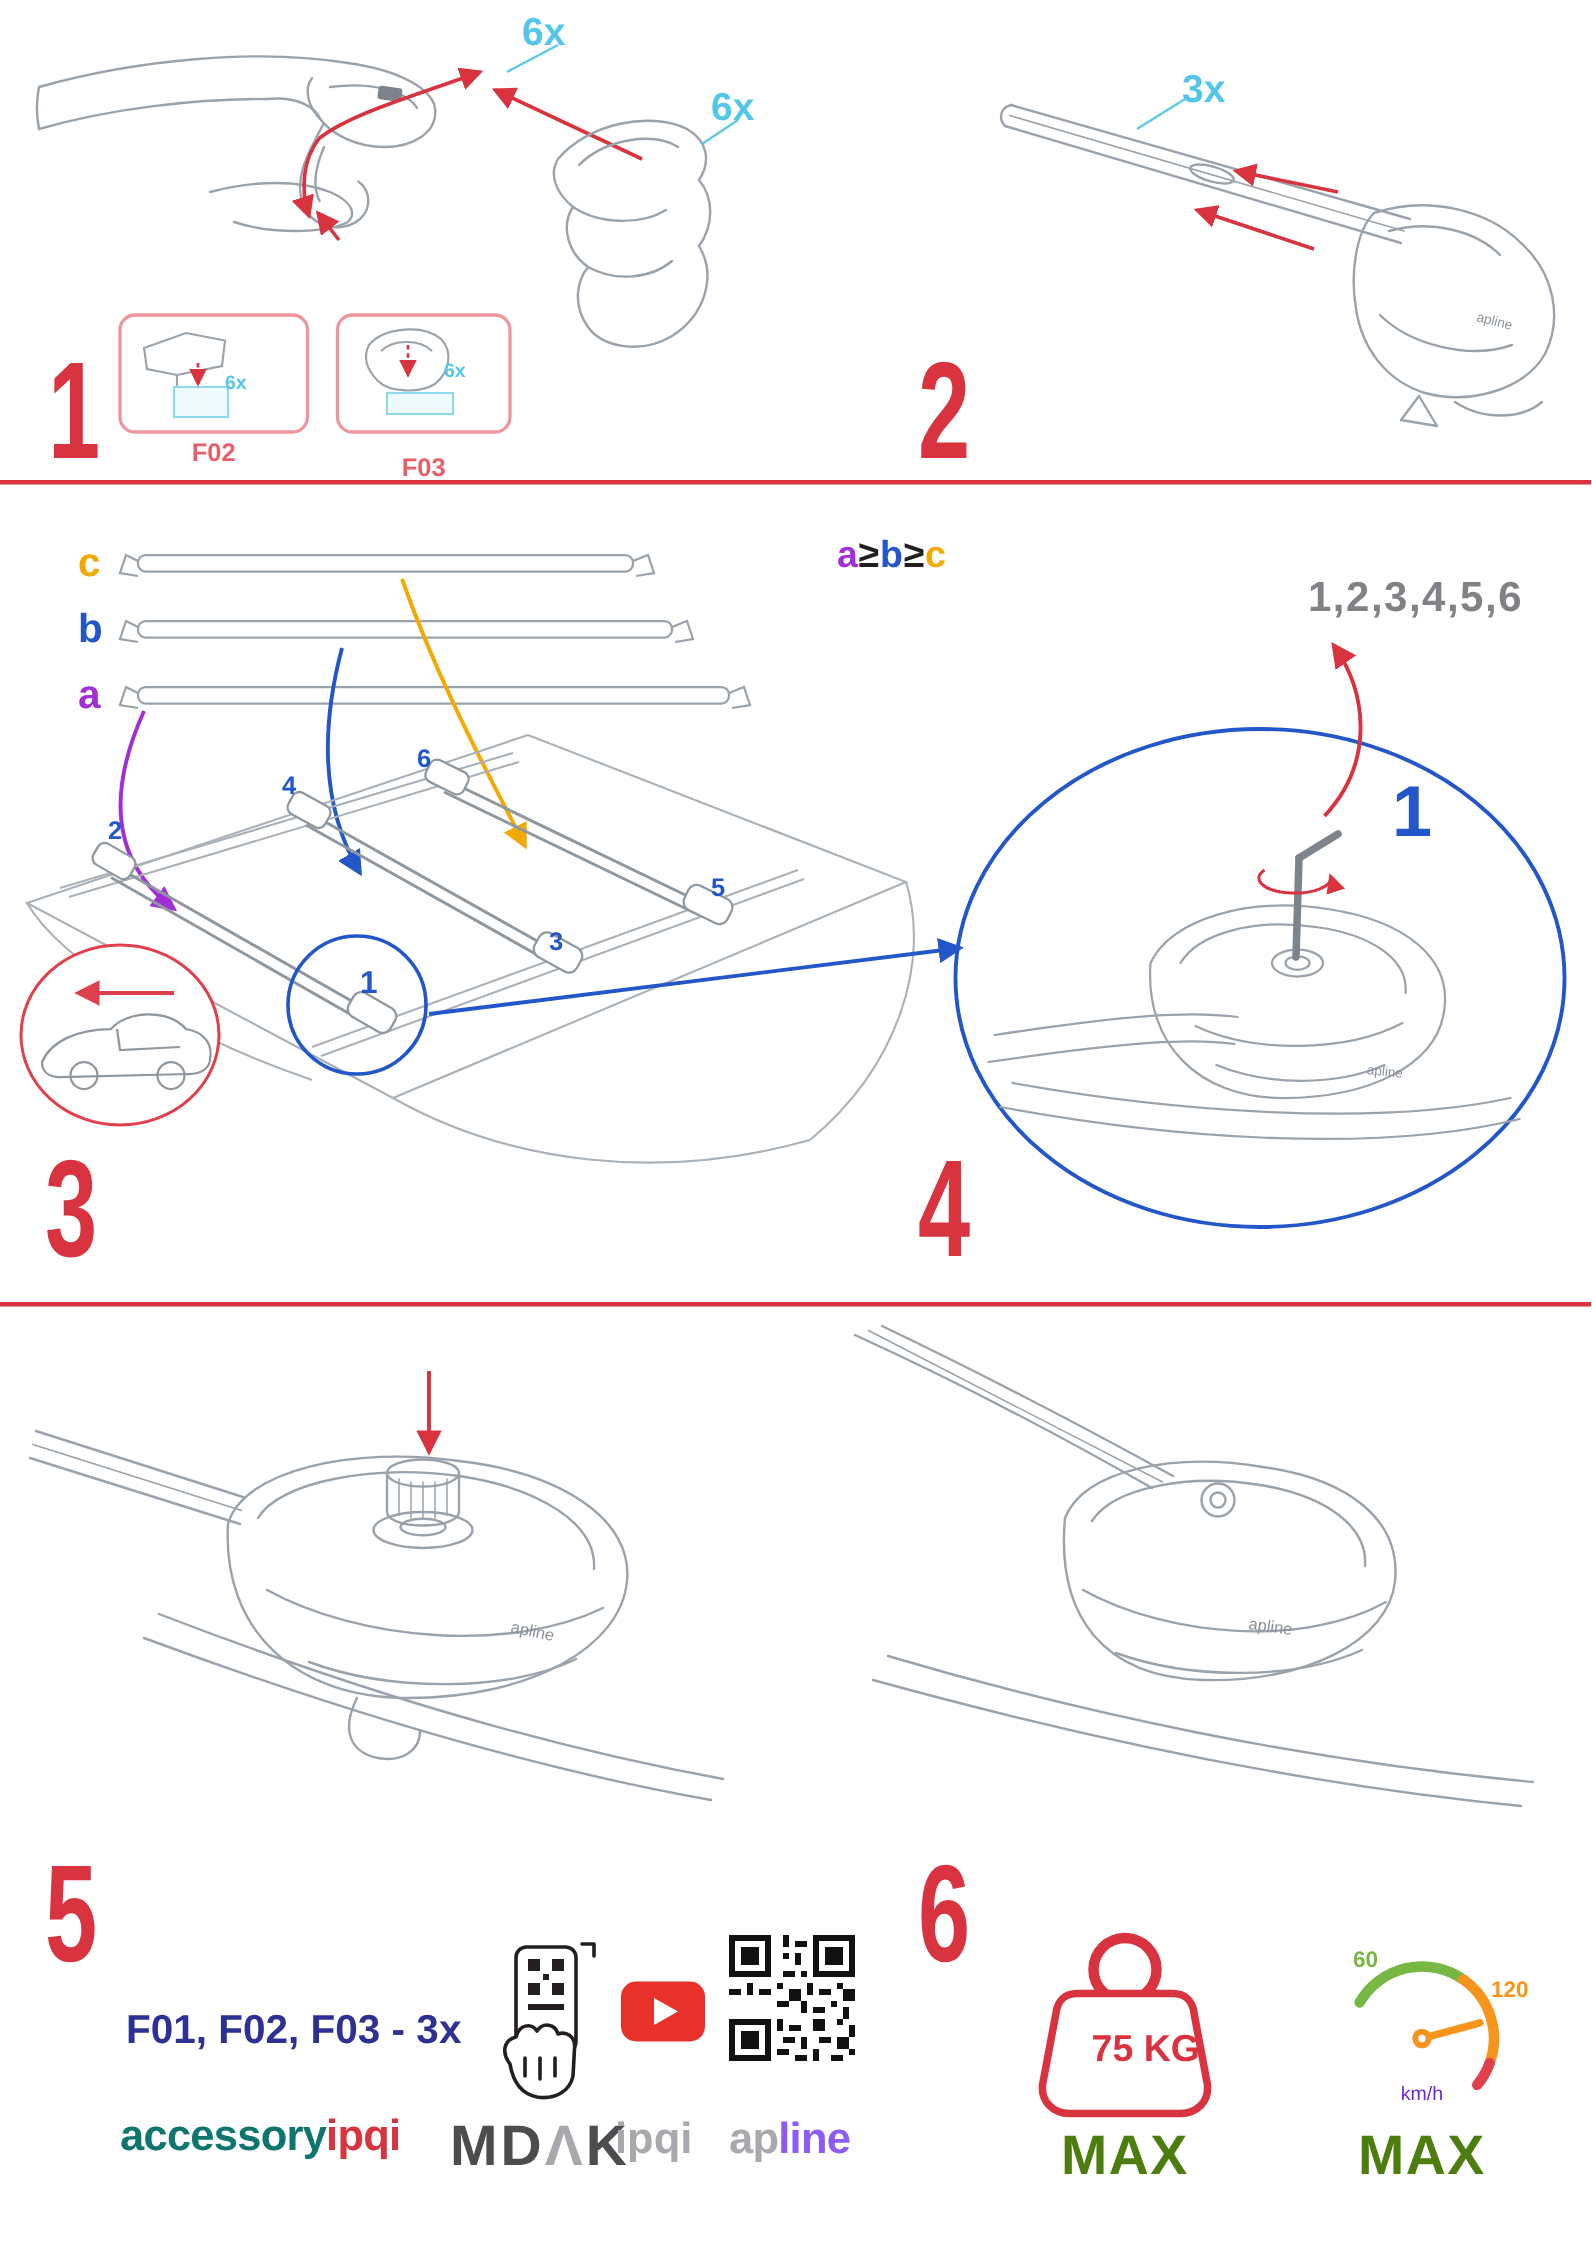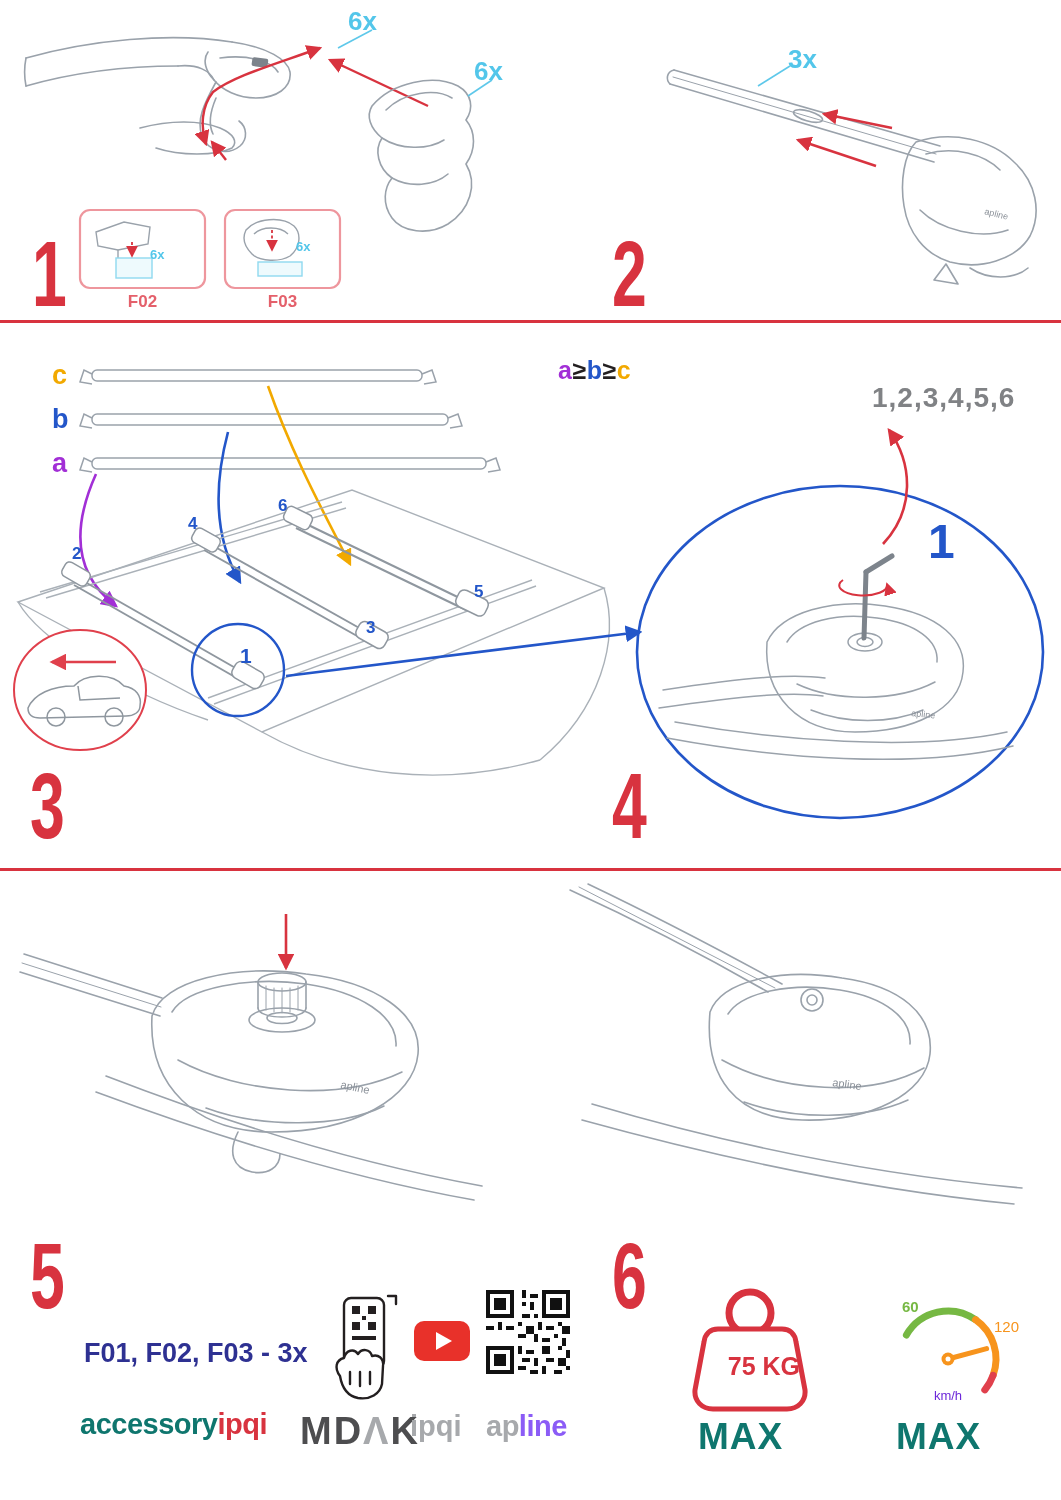--- a/index.html
+++ b/index.html
@@ -18,23 +18,23 @@
   .pos-big  { color:#2356c9; font-weight:700; font-size:21px; }
   .bar-letter{ font-weight:700; font-size:27px; }
   .rule     { font-weight:700; font-size:25px; color:#231f20; letter-spacing:.5px; }
   .seq      { color:#808285; font-weight:700; font-size:28px; letter-spacing:1px; }
   .callout-blue { color:#2356c9; font-weight:700; font-size:48px; }
   .navy-note{ color:#2e3192; font-weight:700; font-size:27px; }
   .logo-main{ font-size:29px; font-weight:700; letter-spacing:-.5px; }
   .logo-gray{ font-size:29px; font-weight:600; color:#a7a9ac; }
   .mdak     { font-size:38px; font-weight:700; color:#4d4d4f; letter-spacing:2px; }
   .w-val    { color:#d8333f; font-weight:700; font-size:25px; text-align:right; }
-  .max-lab  { color:#0f766e; font-weight:700; font-size:37px; text-align:left; letter-spacing:1px; }
+  .max-lab  { color:#4d7c0f; font-weight:700; font-size:37px; text-align:center; letter-spacing:1px; }
   .sp-60    { color:#76b843; font-weight:700; font-size:15px; }
-  .sp-120   { color:#f7941d; font-weight:400; font-size:15px; }
+  .sp-120   { color:#f7941d; font-weight:700; font-size:15px; }
   .sp-unit  { color:#6d28d9; font-size:13px; text-align:center; }
 </style>
 </head>
 <body>
 
 <div id="page">
 
   <svg class="abs" style="left:20px;top:8px" width="620" height="300" viewBox="0 0 620 300">
     <defs>
       <marker id="m-s1r" viewBox="0 0 10 10" refX="8.5" refY="5" markerWidth="6.5" markerHeight="6.5" orient="auto-start-reverse">
@@ -84,21 +84,21 @@
     </g>
     <rect x="238" y="254" width="44" height="14" fill="#eefafd" stroke="#8fd9ef" stroke-width="1.4"></rect>
     <path d="M252,222 L252,242" stroke="#d8333f" stroke-width="1.8" stroke-dasharray="3 2.5" fill="none" marker-end="url(#m-s1r)"></path>
   </svg>
 
   <div class="t cyan-lab" style="left:348px;top:6px">6x</div>
   <div class="t cyan-lab" style="left:474px;top:56px">6x</div>
   <div class="t cyan-sm" style="left:150px;top:247px">6x</div>
   <div class="t cyan-sm" style="left:296px;top:239px">6x</div>
   <div class="t inset-cap" style="left:80px;top:292px;width:125px">F02</div>
-  <div class="t inset-cap" style="left:225px;top:292px;width:115px">F03</div>
+  <div class="t inset-cap" style="left:225px;top:302px;width:115px">F03</div>
   <div class="t step-num" style="left:32px;top:228px">1</div>
 
   <svg class="abs" style="left:640px;top:30px" width="421" height="270" viewBox="0 0 421 270">
     <defs>
       <marker id="m-s2r" viewBox="0 0 10 10" refX="8.5" refY="5" markerWidth="6.5" markerHeight="6.5" orient="auto-start-reverse">
         <path d="M0,0L10,5L0,10Z" fill="#d8333f"></path>
       </marker>
     </defs>
     <g stroke="#9aa2ab" stroke-width="1.6" fill="none" stroke-linecap="round" stroke-linejoin="round">
       <path d="M34,40 L300,116"></path>

